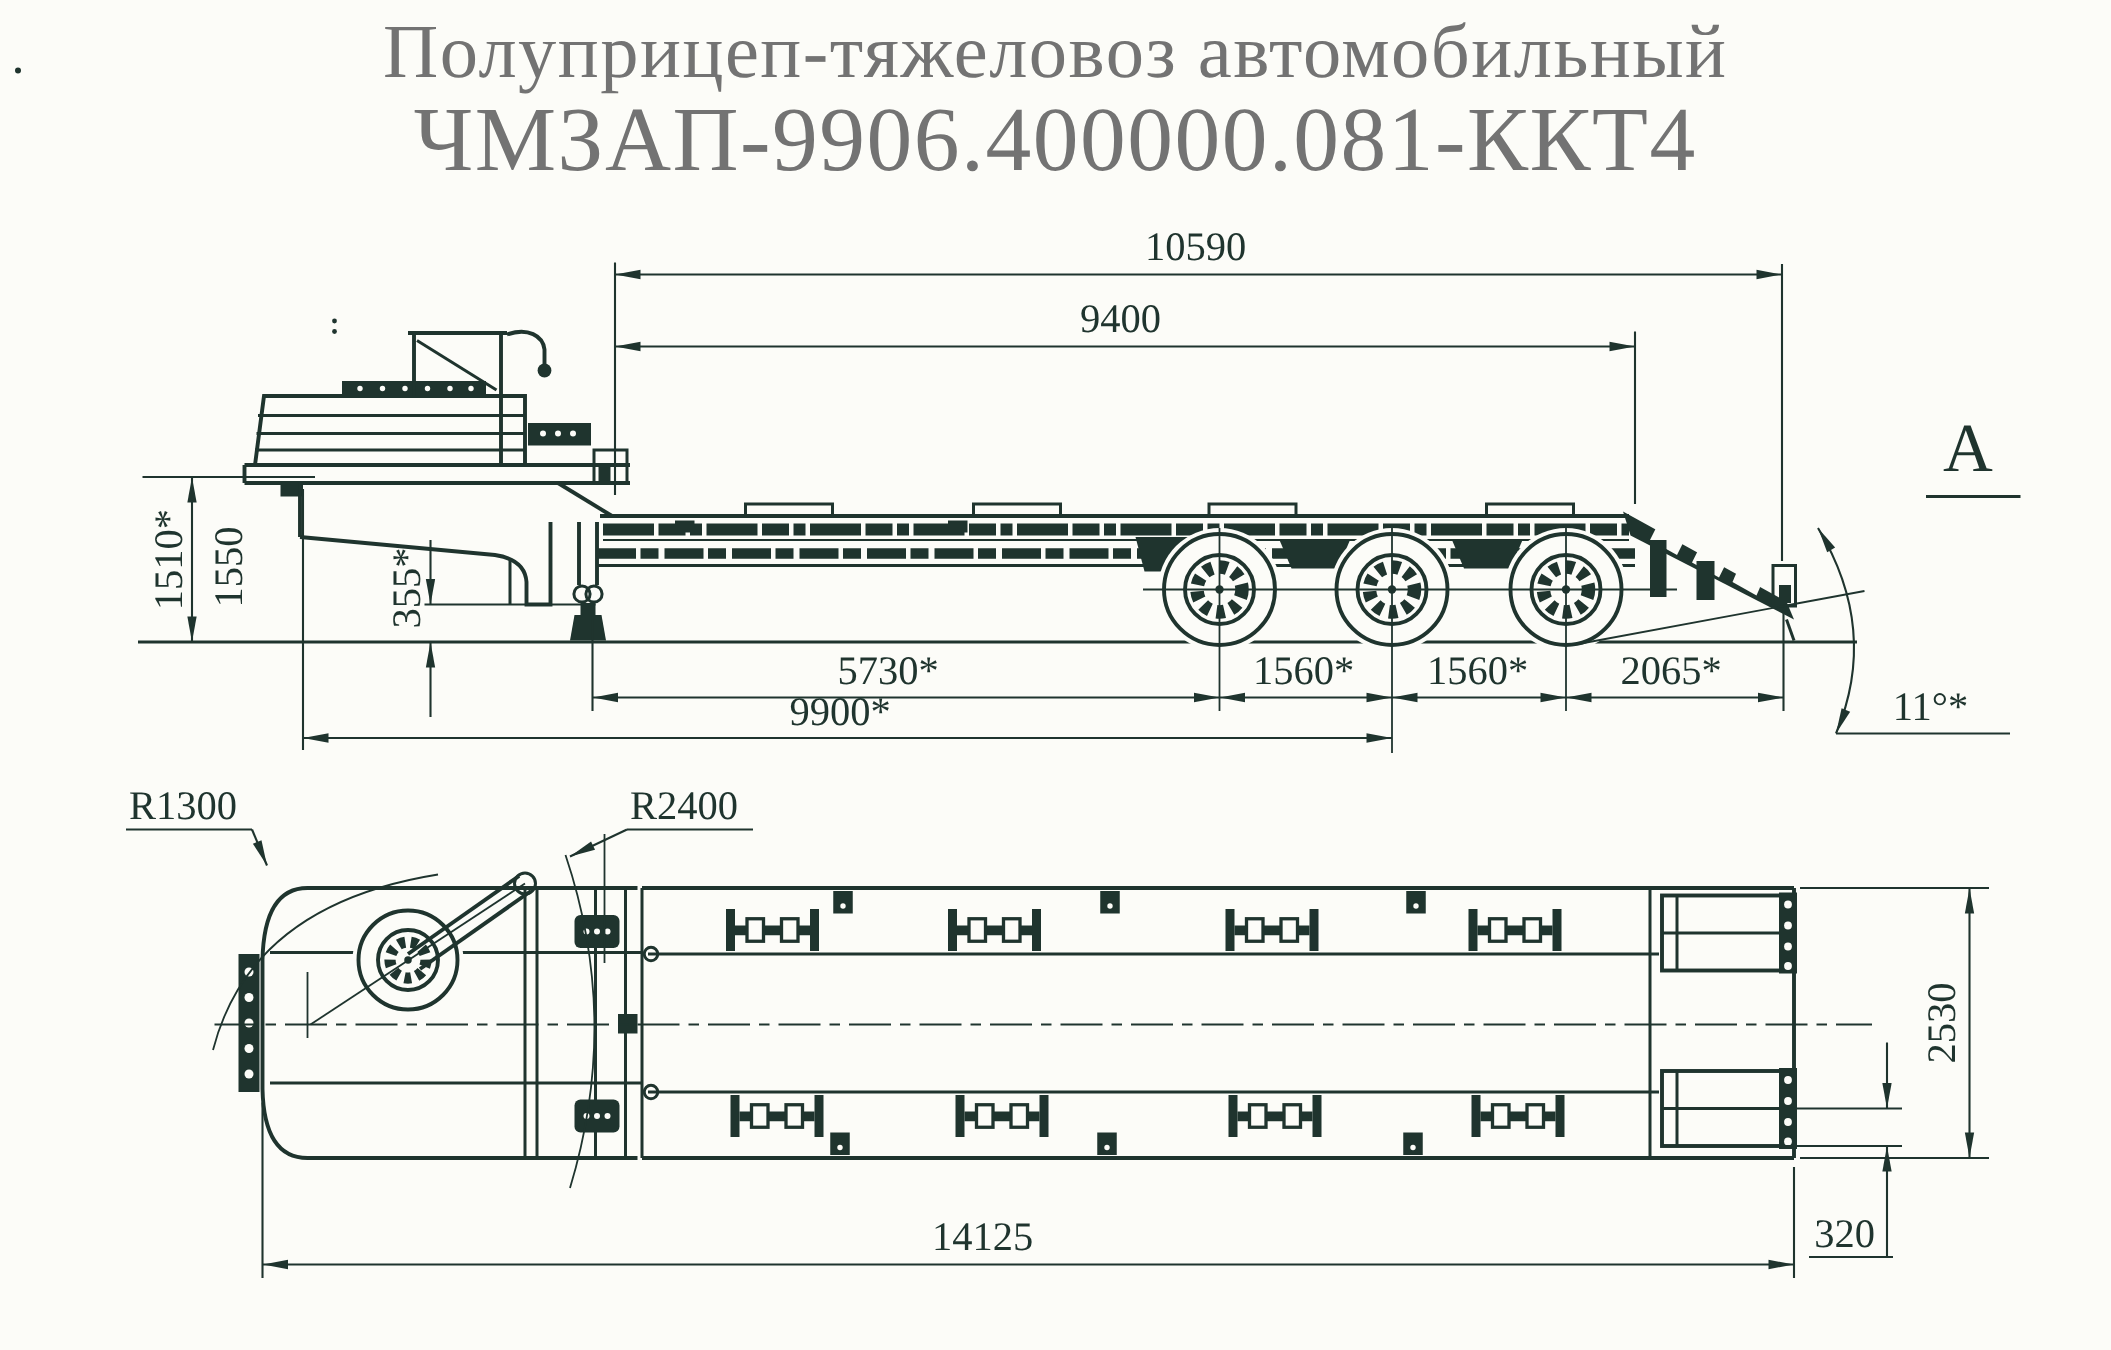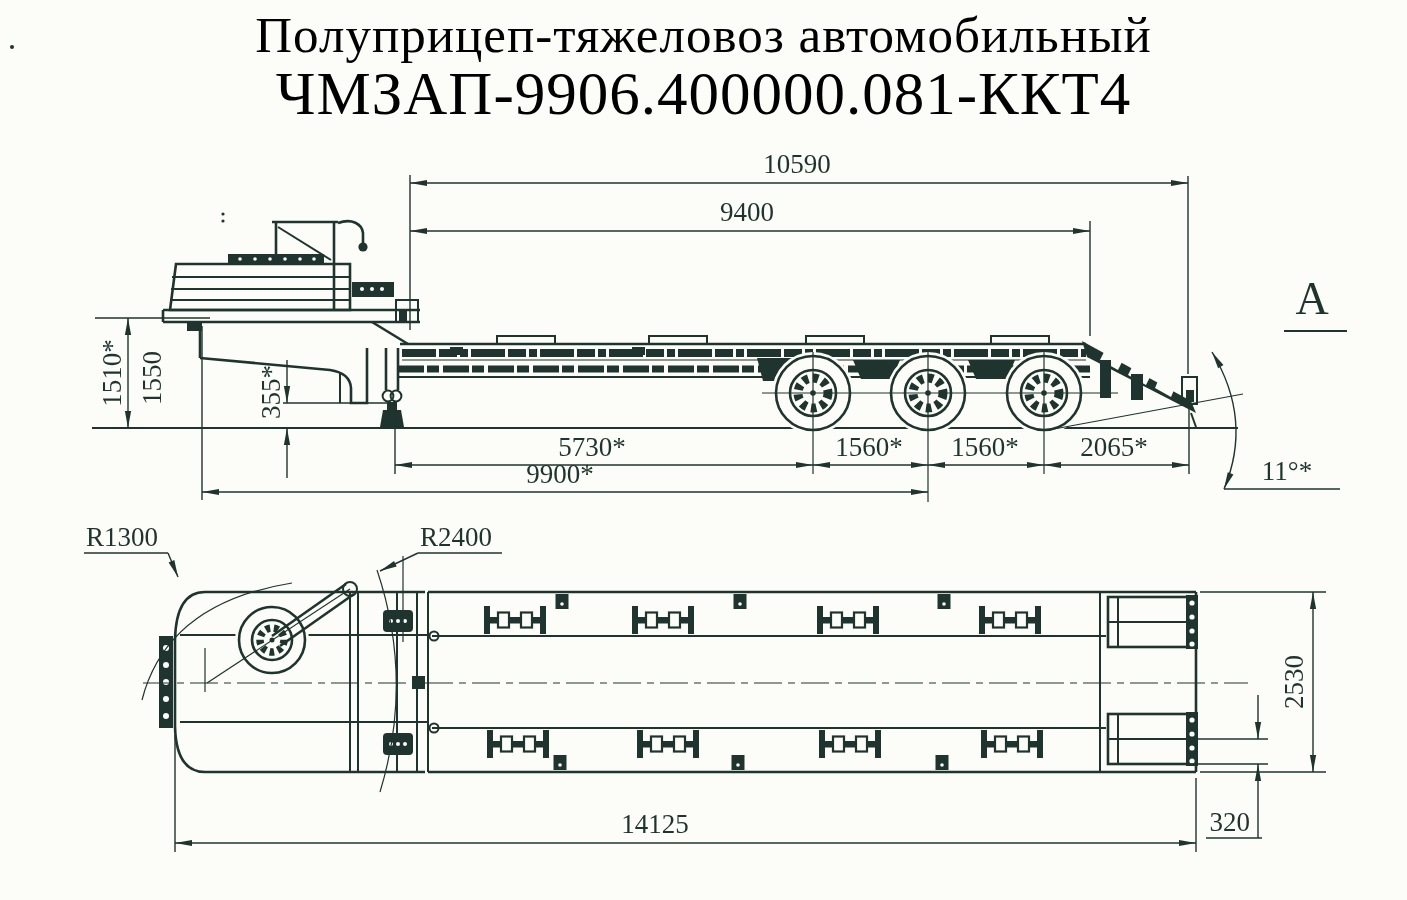--- a/index.html
+++ b/index.html
@@ -1,19 +1,19 @@
 <!DOCTYPE html>
 <html><head>
 <meta charset="utf-8">
 <style>
   html,body{margin:0;padding:0;}
   body{background:#ffffff;}
   .sheet{position:relative;width:1407px;height:900px;background:#fcfcf8;overflow:hidden;
          font-family:"Liberation Serif", serif;}
-  .title{position:absolute;top:6px;left:0;width:100%;text-align:center;color:#000000;}
+  .title{position:absolute;top:6px;left:0;width:100%;text-align:center;color:#737373;}
   .title .t1{font-size:51px;line-height:58px;letter-spacing:1px;}
   .title .t2{font-size:61px;line-height:60px;letter-spacing:1px;}
   svg{position:absolute;left:0;top:0;}
   svg text{fill:#1f342e;font-family:"Liberation Serif", serif;}
   text.d{font-size:27px;}
   text.big{font-size:46px;}
   .o{fill:none;stroke:#1f342e;stroke-width:2.6;}
   .o2{fill:none;stroke:#1f342e;stroke-width:2;}
   .thin{fill:none;stroke:#1f342e;stroke-width:1.2;}
   .dim{fill:none;stroke:#1f342e;stroke-width:1.4;}

